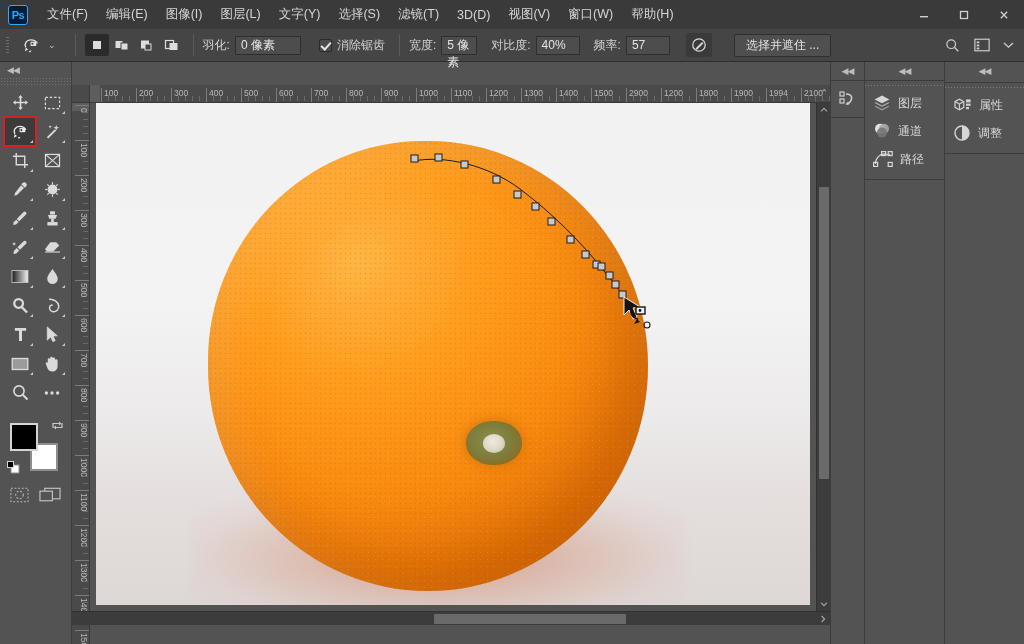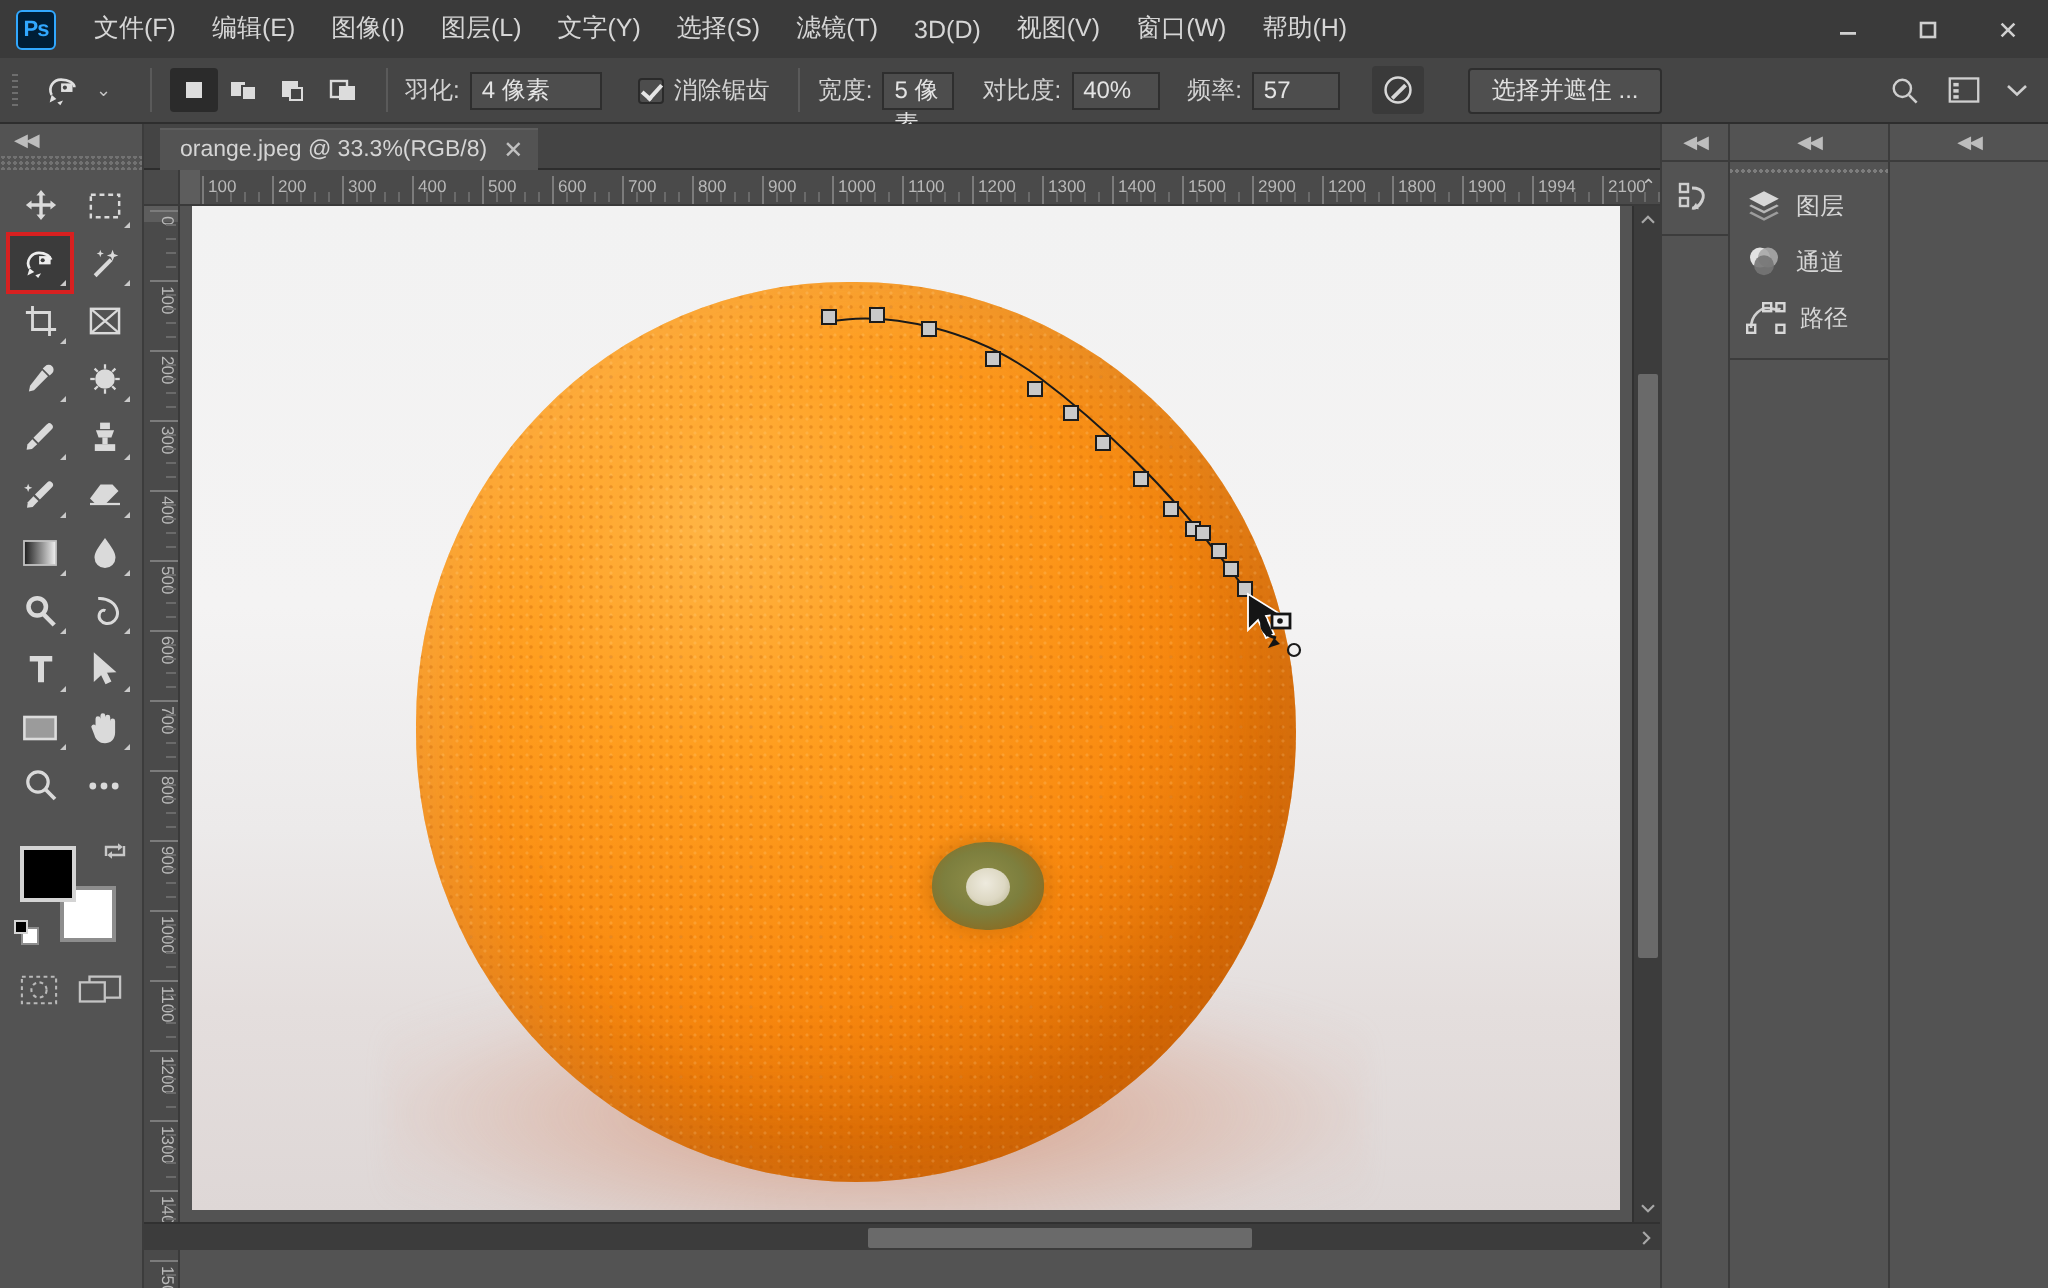--- a/index.html
+++ b/index.html
@@ -292,21 +292,21 @@
         <svg width="16" height="14" viewBox="0 0 16 14">
             <rect x="1.5" y="2.5" width="8" height="8" fill="none" stroke="#dcdcdc" stroke-width="1.2"></rect>
             <rect x="5.5" y="5" width="8" height="7" fill="#dcdcdc"></rect>
           </svg>
       </div>
     </div>
 
     <div class="opt-sep"></div>
 
     <span class="opt-label">羽化:</span>
-    <span class="opt-field" style="width:66px">4 像素</span>
+    <span class="opt-field" style="width:66px">0 像素</span>
 
     <div style="width:18px"></div>
     <div class="chk">
       <span class="chkbox on"></span>
       <span class="opt-label">消除锯齿</span>
     </div>
 
     <div class="opt-sep"></div>
 
     <span class="opt-label">宽度:</span>
@@ -566,26 +566,20 @@
       </div>
       <div>
         <svg width="22" height="16" viewBox="0 0 23 16">
             <rect x="6" y="1" width="16" height="11" fill="none" stroke="#c4c4c4" stroke-width="1.2"></rect>
             <rect x="1" y="4" width="13" height="10" fill="#535353" stroke="#c4c4c4" stroke-width="1.2"></rect>
           </svg>
       </div>
     </div>
   </div>
 
-  <div class="tabbar">
-    <div class="doc-tab">
-      <span>orange.jpeg @ 33.3%(RGB/8)</span>
-      <span class="tab-close">✕</span>
-    </div>
-  </div>
 
   <div class="docarea">
 
     <div class="ruler-corner"></div>
 
     <div class="ruler-h">
       <div class="origin-block"></div>
       <div id="rulerH">
           <div class="rtick rtick-h" style="left: 11px;">100</div>
           <div class="rtick-minor-h" style="left: 18px;"></div>
@@ -890,17 +884,37 @@
             <rect x="15.2" y="12.4" width="4" height="4" fill="none" stroke="#d8d8d8" stroke-width="1.2"></rect>
           </svg>
           <span>路径</span>
         </div>
       </div>
       <div class="divider"></div>
     </div>
 
     <div class="dock-col col-c">
       <div class="col-head">◀◀</div>
+      <div class="panel-group" style="margin-top:2px">
+        <div class="panel-dots"></div>
+        <div class="panel-row">
+          <svg width="19" height="18" viewBox="0 0 19 18">
+            <path d="M2 5.6 L6.4 3.2 L10.8 5.6 L10.8 11.4 L6.4 13.8 L2 11.4 Z" fill="none" stroke="#d0d0d0" stroke-width="1.2"></path>
+            <path d="M2 5.6 L6.4 8 L10.8 5.6 M6.4 8 V13.8" stroke="#d0d0d0" stroke-width="1.1" fill="none"></path>
+            <rect x="13" y="3.4" width="4.6" height="3" fill="#d0d0d0"></rect>
+            <rect x="13" y="7.6" width="4.6" height="2.2" fill="#d0d0d0"></rect>
+            <rect x="13" y="11" width="3" height="2.2" fill="#d0d0d0"></rect>
+          </svg>
+          <span>属性</span>
+        </div>
+        <div class="panel-row">
+          <svg width="18" height="18" viewBox="0 0 18 18">
+            <circle cx="9" cy="9" r="7" fill="none" stroke="#d6d6d6" stroke-width="1.4"></circle>
+            <path d="M9 2 A7 7 0 0 1 9 16 Z" fill="#d6d6d6"></path>
+          </svg>
+          <span>调整</span>
+        </div>
+      </div>
       <div class="divider"></div>
     </div>
   </div>
 
 </div>
 
 </body></html>

